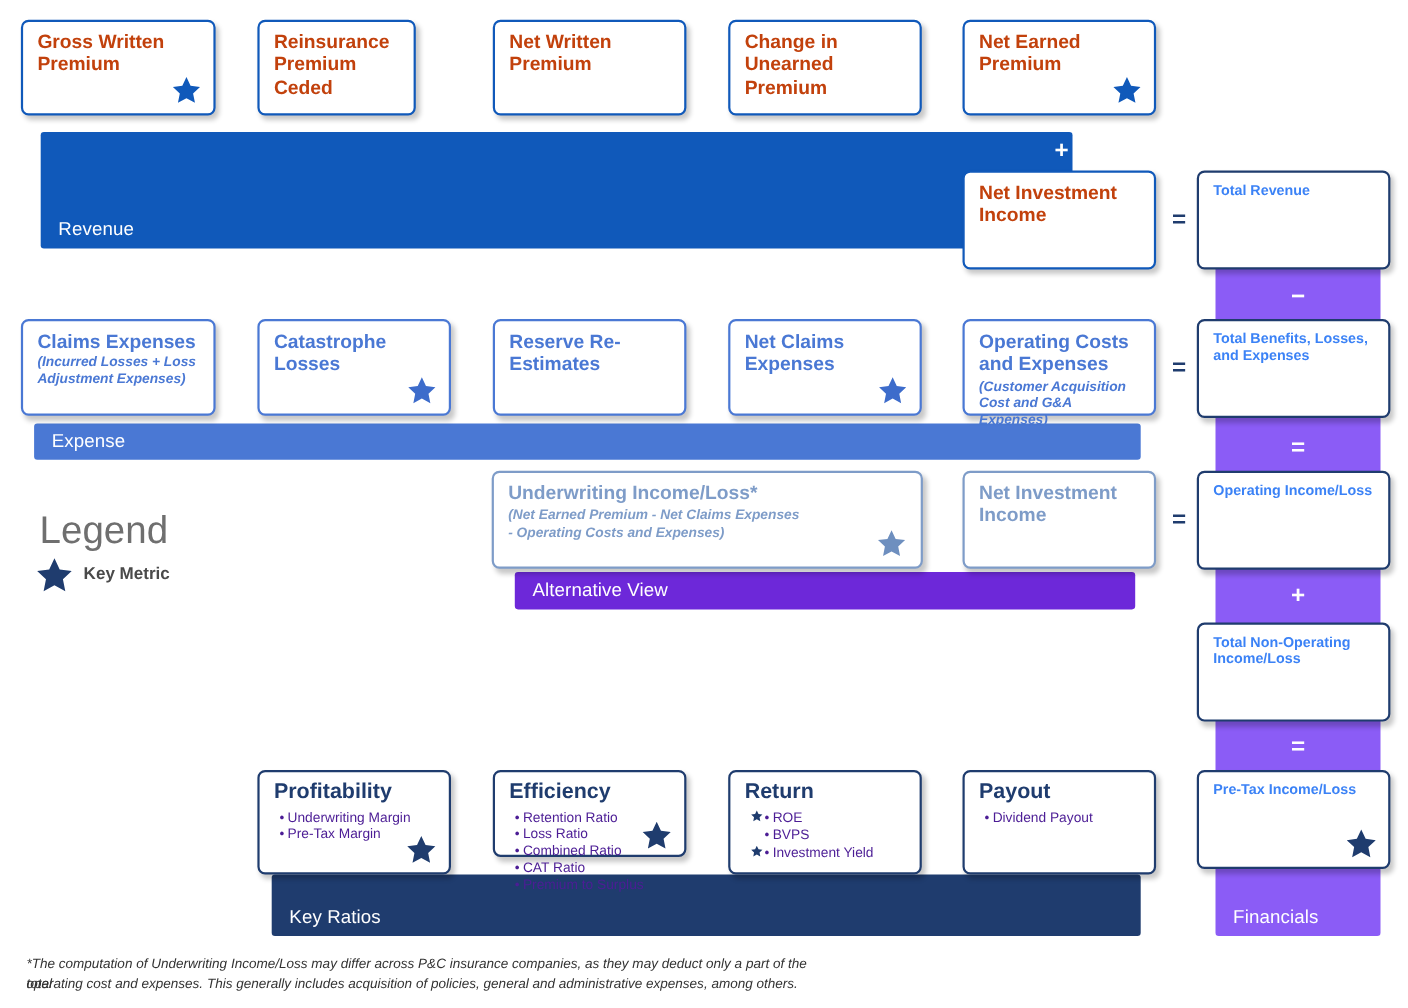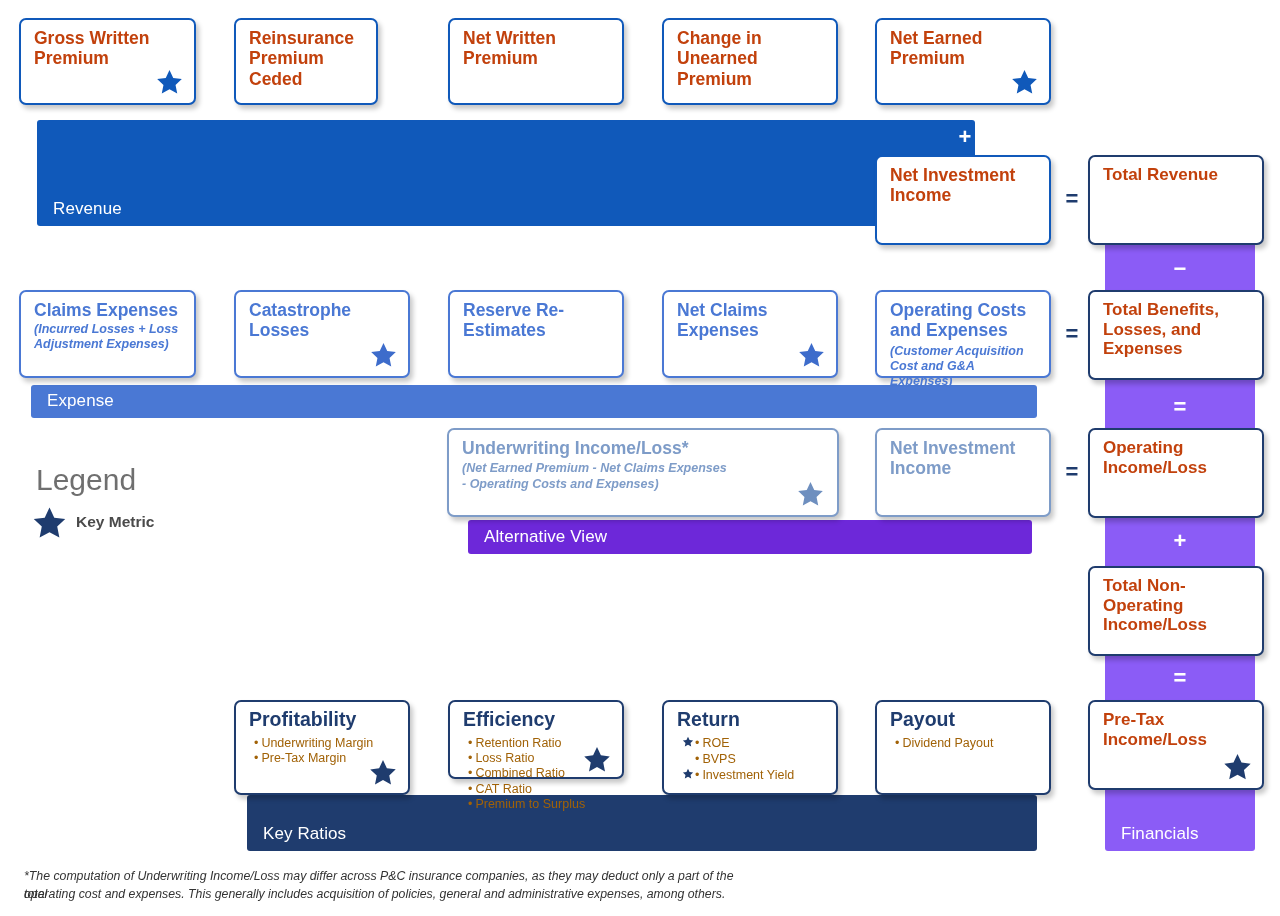--- a/index.html
+++ b/index.html
@@ -40,50 +40,50 @@
 
   .bx-mid{border:2.5px solid #4a78d4;}
   .bx-mid .title{color:#4a78d4;font-size:17.5px;}
   .bx-mid .sub{color:#4a78d4;font-size:12.5px;}
 
   .bx-alt{border:2.5px solid #7e9cc8;}
   .bx-alt .title{color:#7e9cc8;font-size:17.5px;}
   .bx-alt .sub{color:#7e9cc8;font-size:12.5px;}
 
   .bx-navy{border:2.5px solid #1f3c6e;}
-  .bx-navy .title{color:#c2410c;font-size:17px;}
+  .bx-navy .title{color:#3b82f6;font-size:13px;}
 
   
   .op{
     position:absolute;color:#ffffff;font-weight:bold;font-size:22px;
     line-height:1;text-align:center;width:26px;
   }
 
   
   .star{position:absolute;line-height:1;}
   .star svg{display:block;}
 
   
   .legend-title{
-    position:absolute;color:#6f6f6f;font-size:30px;font-weight:400;
+    position:absolute;color:#6f6f6f;font-size:35px;font-weight:400;
   }
   .legend-text{
     position:absolute;color:#4a4a4a;font-size:15.5px;font-weight:bold;
   }
 
   
   .ratio-title{
     position:absolute;left:13px;top:6px;color:#1f3c6e;
     font-size:19.5px;font-weight:bold;
   }
   .ratio-list{
     position:absolute;left:18px;margin:0;padding:0;list-style:none;
   }
   .ratio-list li{
-    color:#a16207;font-size:12.5px;line-height:15.2px;white-space:nowrap;
+    color:#4c1d95;font-size:12.5px;line-height:15.2px;white-space:nowrap;
   }
   .ratio-list li .bullet{margin-right:3px;}
   .ratio-list li .ministar{
     display:inline-block;width:13px;margin-left:-14px;vertical-align:-1px;
   }
   .ratio-list li .ministar.empty{visibility:hidden;}
 
   
   .footnote{
     position:absolute;color:#333333;font-size:12.3px;font-style:italic;

